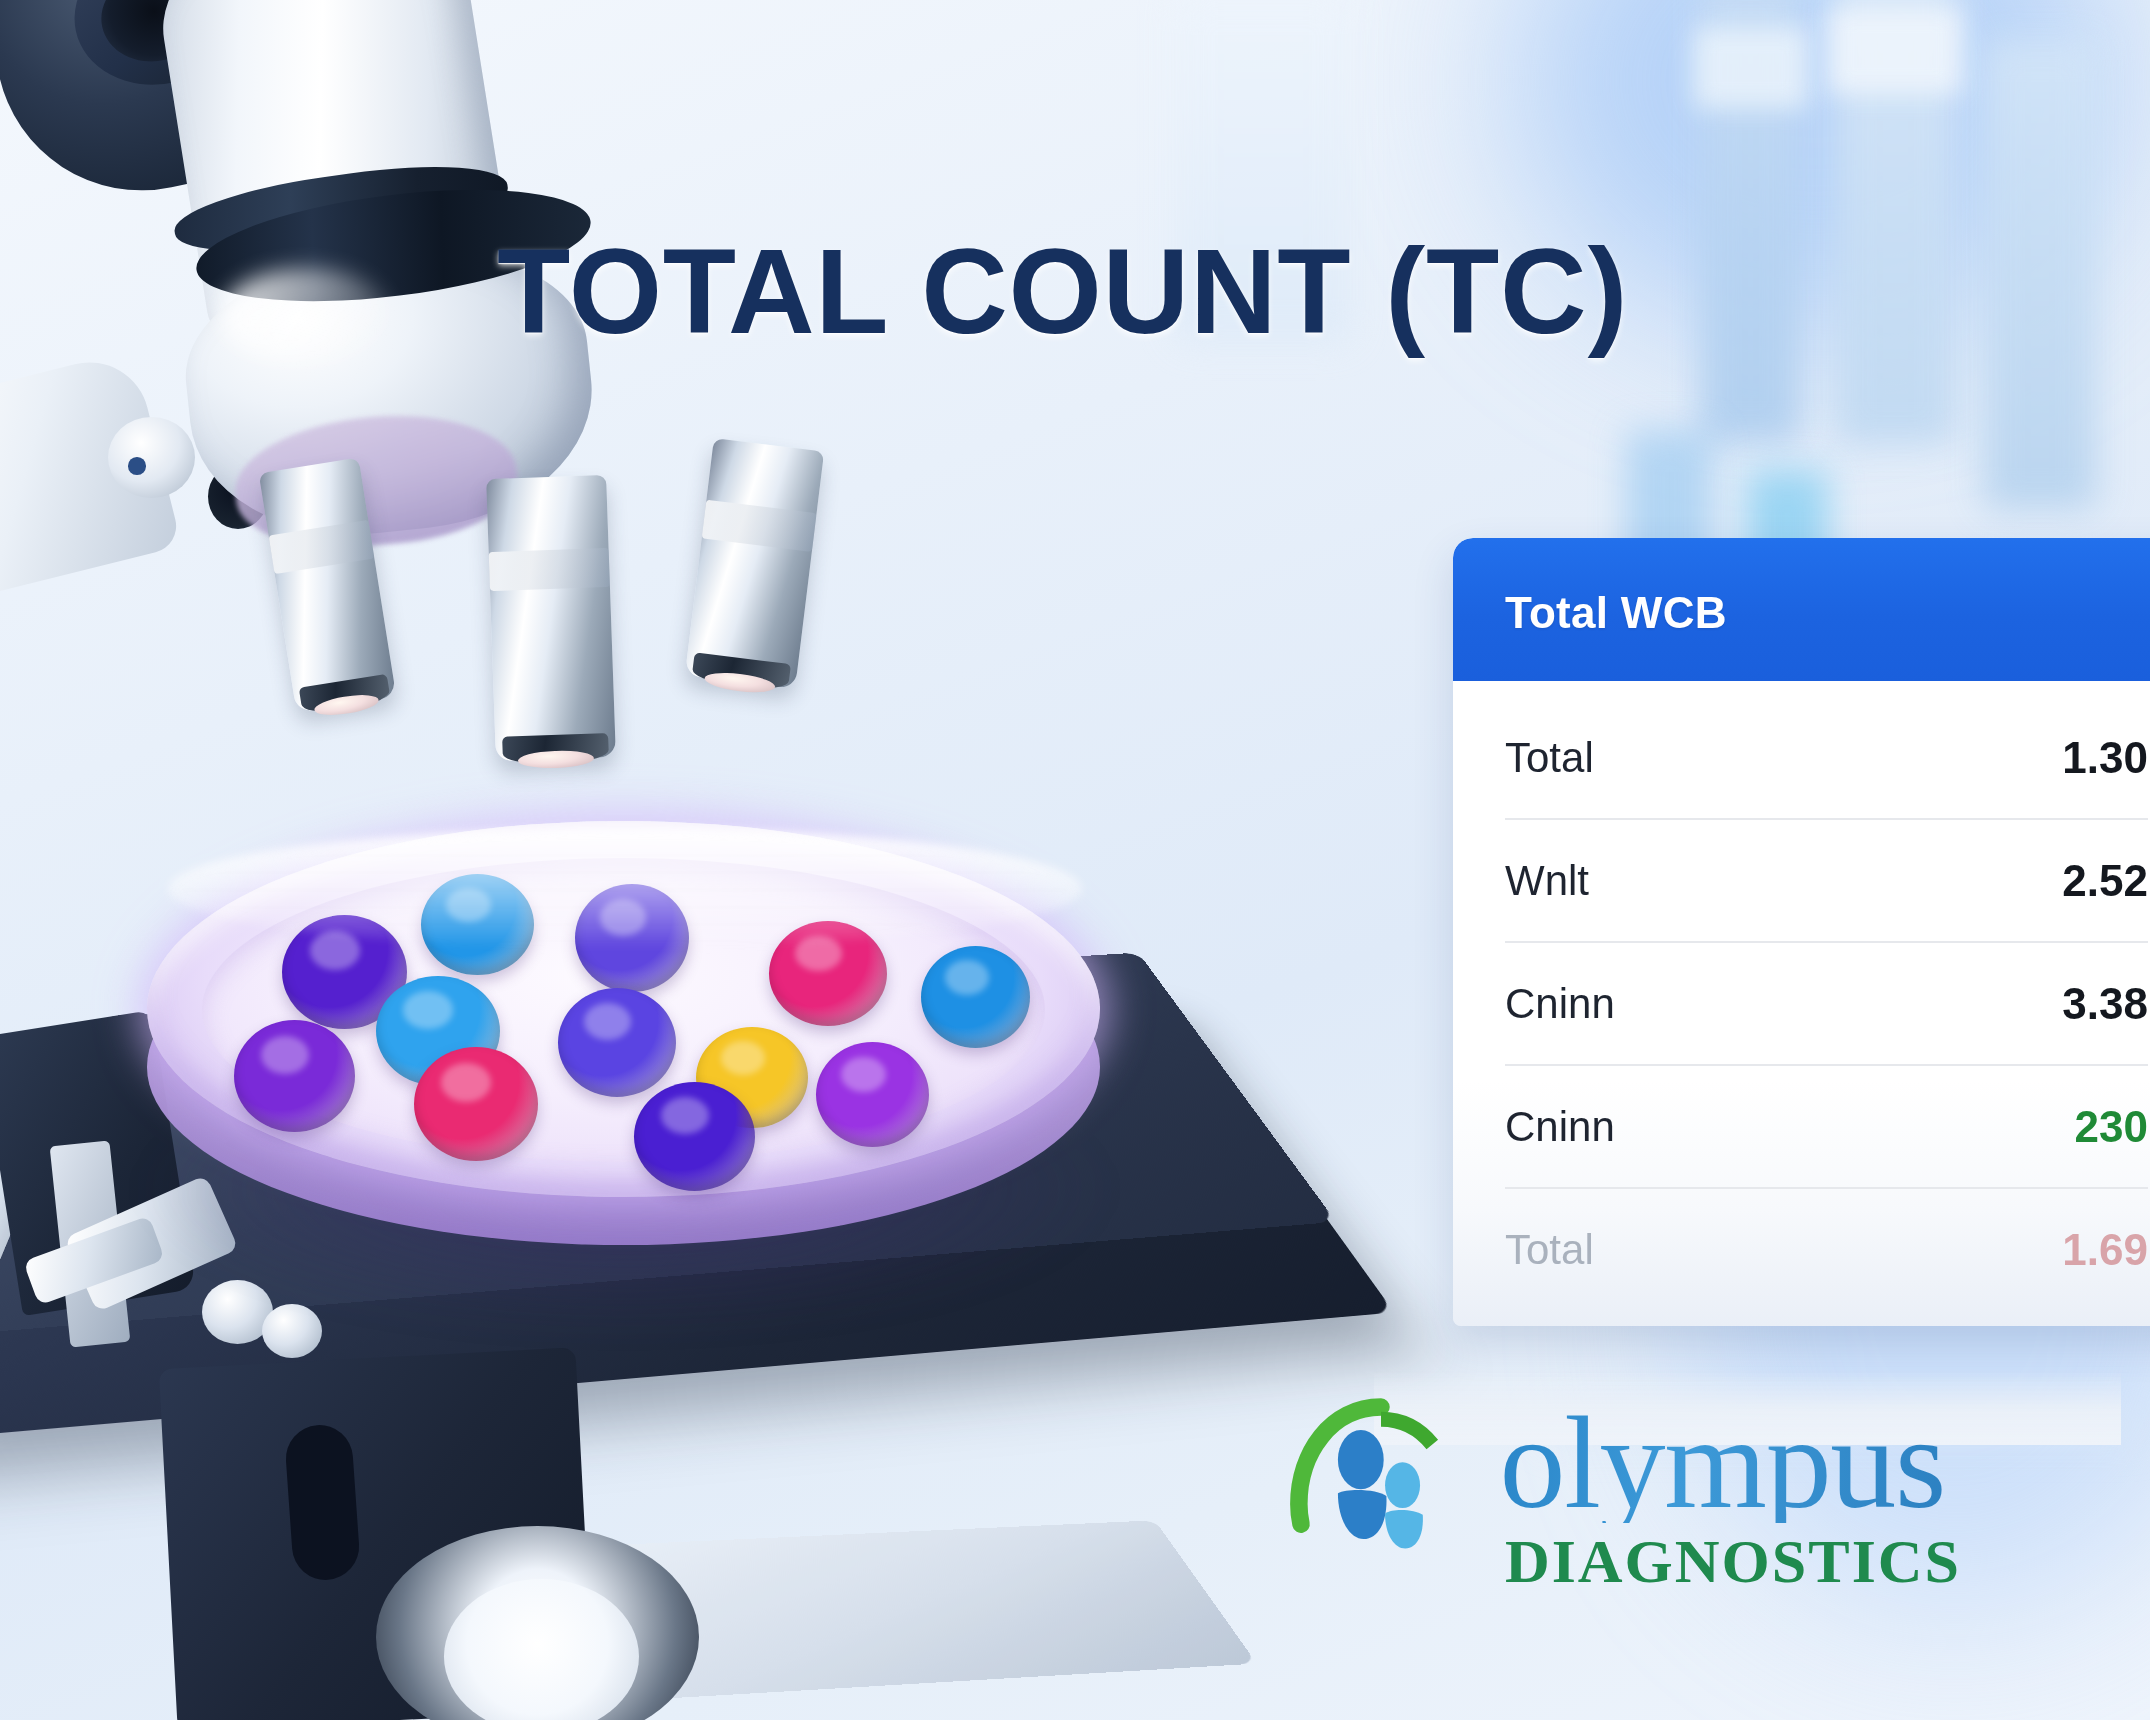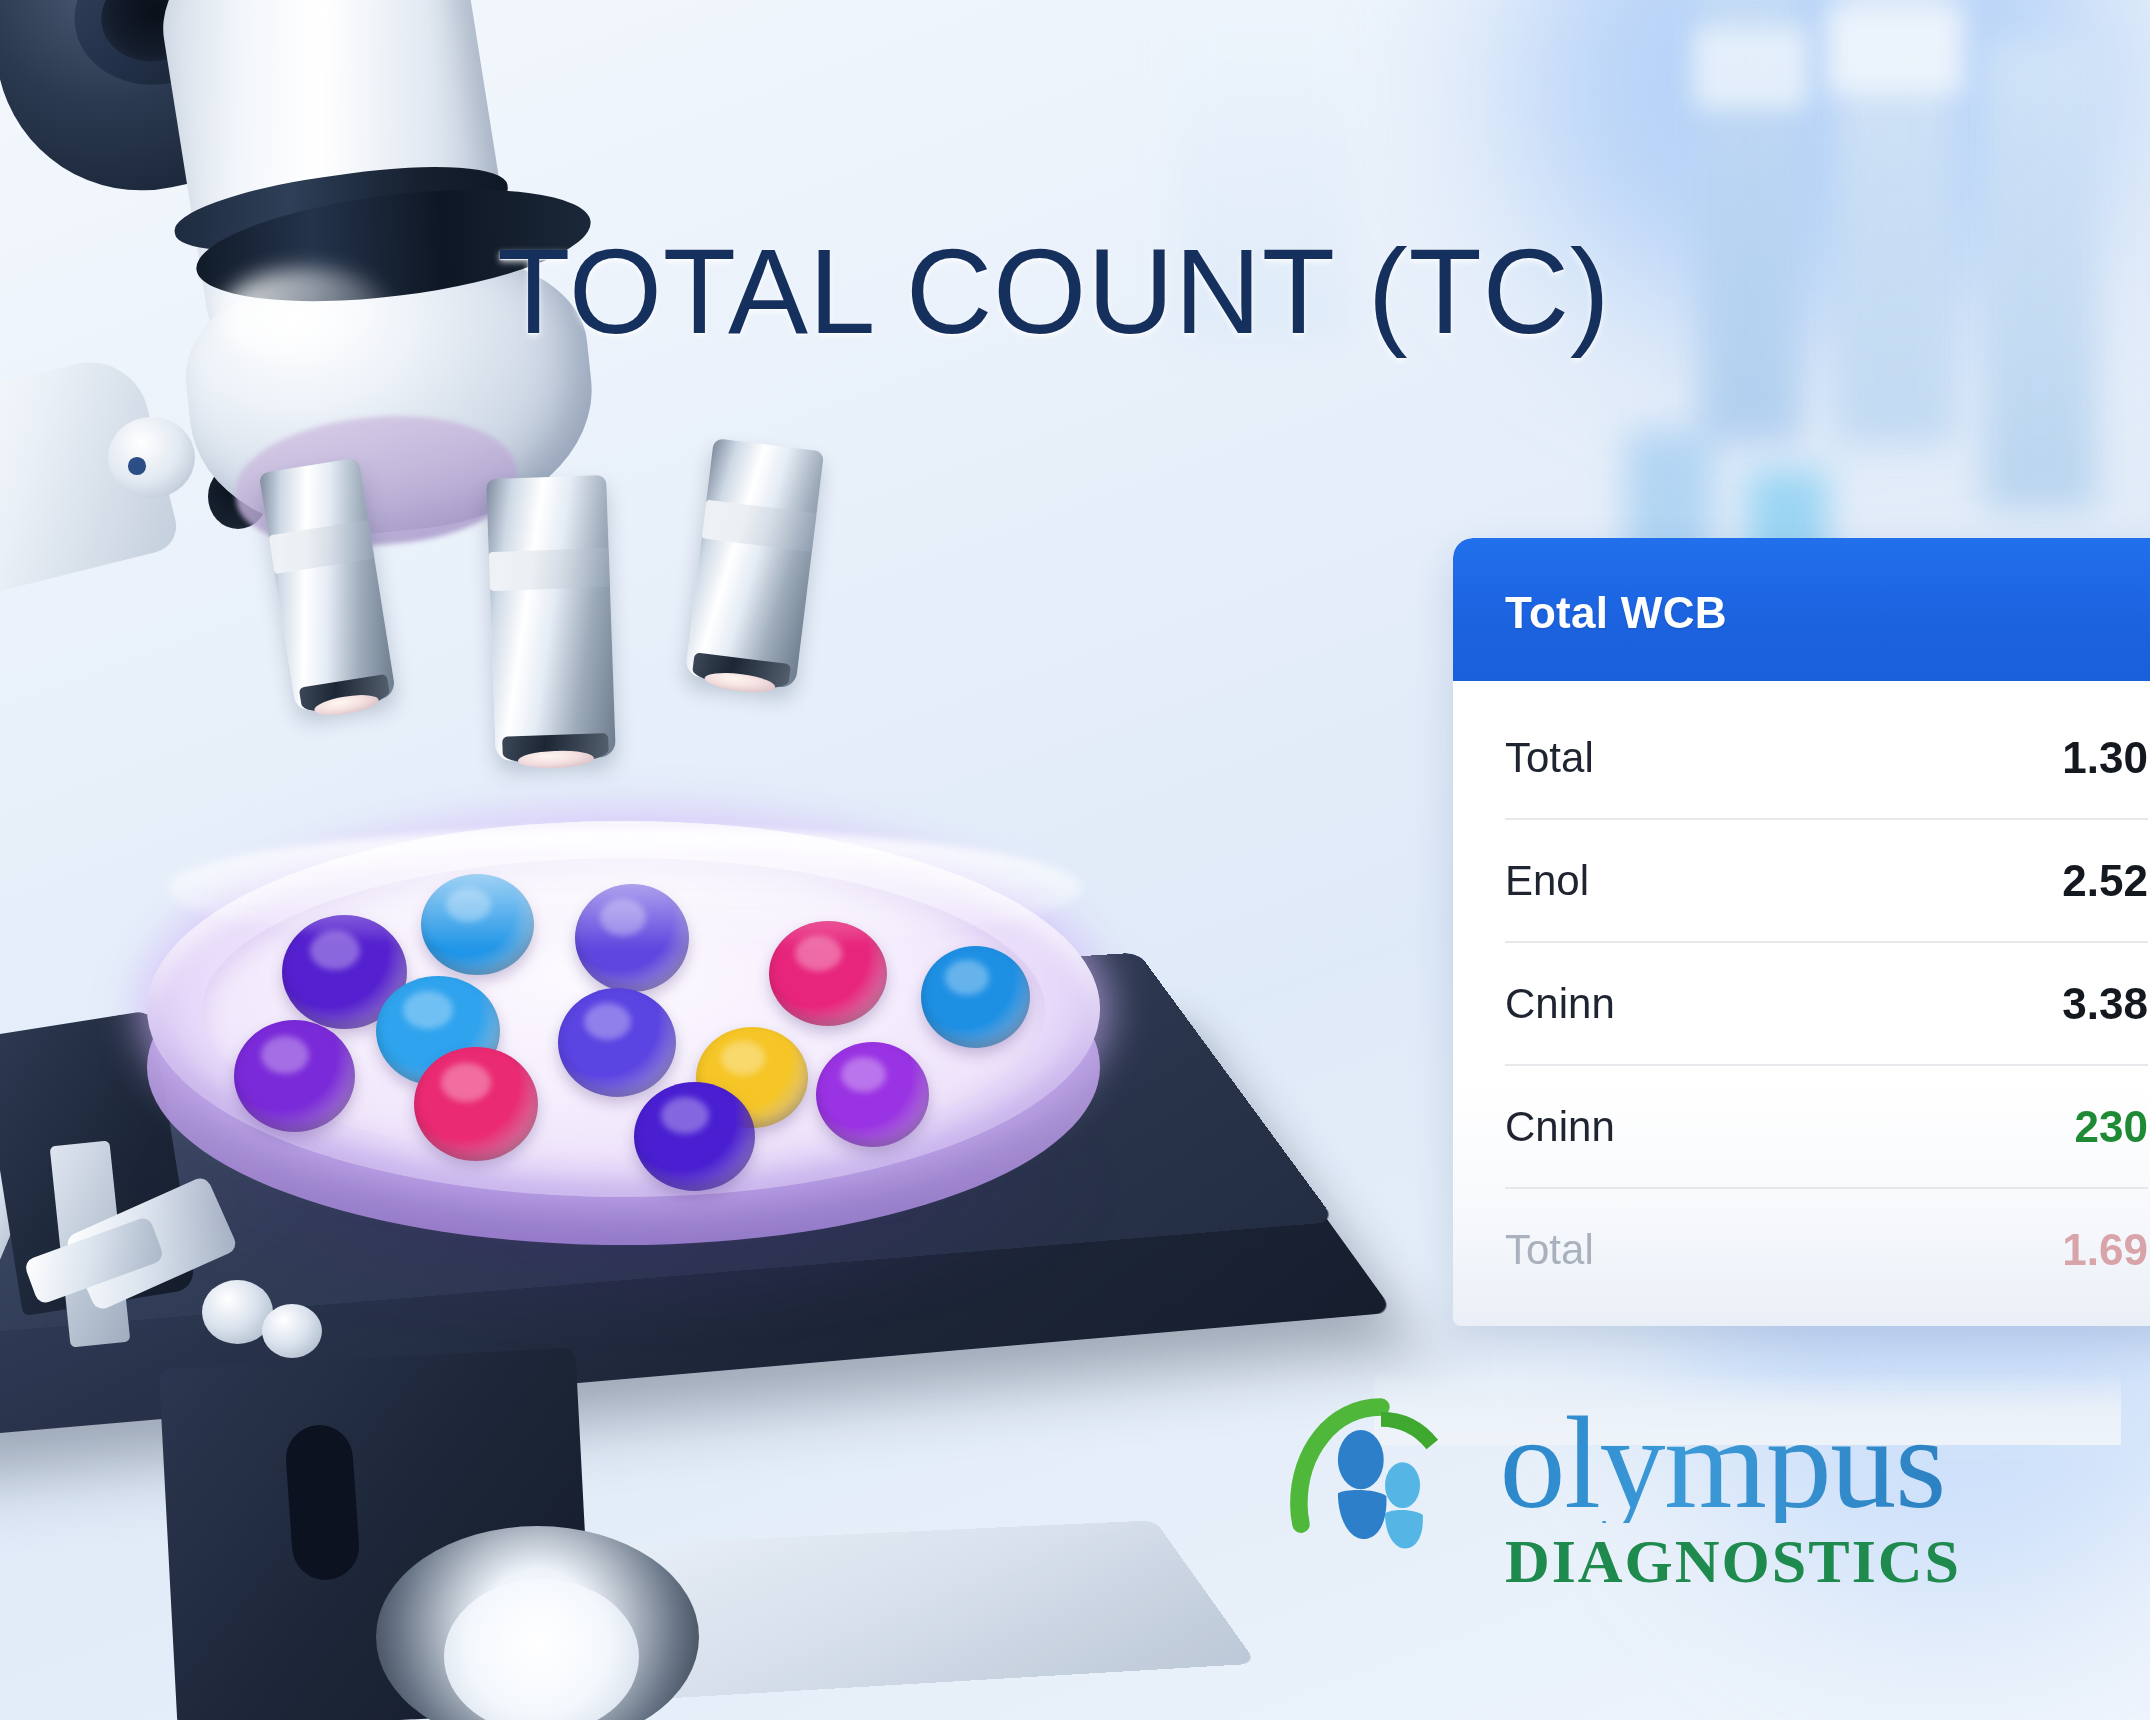--- a/index.html
+++ b/index.html
@@ -339,21 +339,21 @@
     border-radius: 50%;
     background: linear-gradient(180deg, rgba(255,255,255,.92), rgba(255,255,255,0));
     filter: blur(4px);
   }
 
   
   .title {
     position: absolute;
     left: 497px; top: 222px;
     font-size: 120px;
-    font-weight: 400;
+    font-weight: 700;
     letter-spacing: 0.7px;
     color: #16305e;
     white-space: nowrap;
     text-shadow: 0 2.7px 6.7px rgba(255,255,255,.75), 0 1.3px 1.3px rgba(255,255,255,.9);
   }
 
   
   .card {
     position: absolute;
     left: 1453px; top: 538px;
@@ -539,21 +539,21 @@
   <div class="card">
     <div class="card-header">
       <div class="card-header-title">Total WCB</div>
     </div>
     <div class="card-body" id="card-rows">
         <div class="row">
           <div class="row-label">Total</div>
           <div class="row-value">1.30</div>
         </div>
         <div class="row">
-          <div class="row-label">Enol</div>
+          <div class="row-label">Wnlt</div>
           <div class="row-value">2.52</div>
         </div>
         <div class="row">
           <div class="row-label">Cninn</div>
           <div class="row-value">3.38</div>
         </div>
         <div class="row green">
           <div class="row-label">Cninn</div>
           <div class="row-value">230</div>
         </div>

